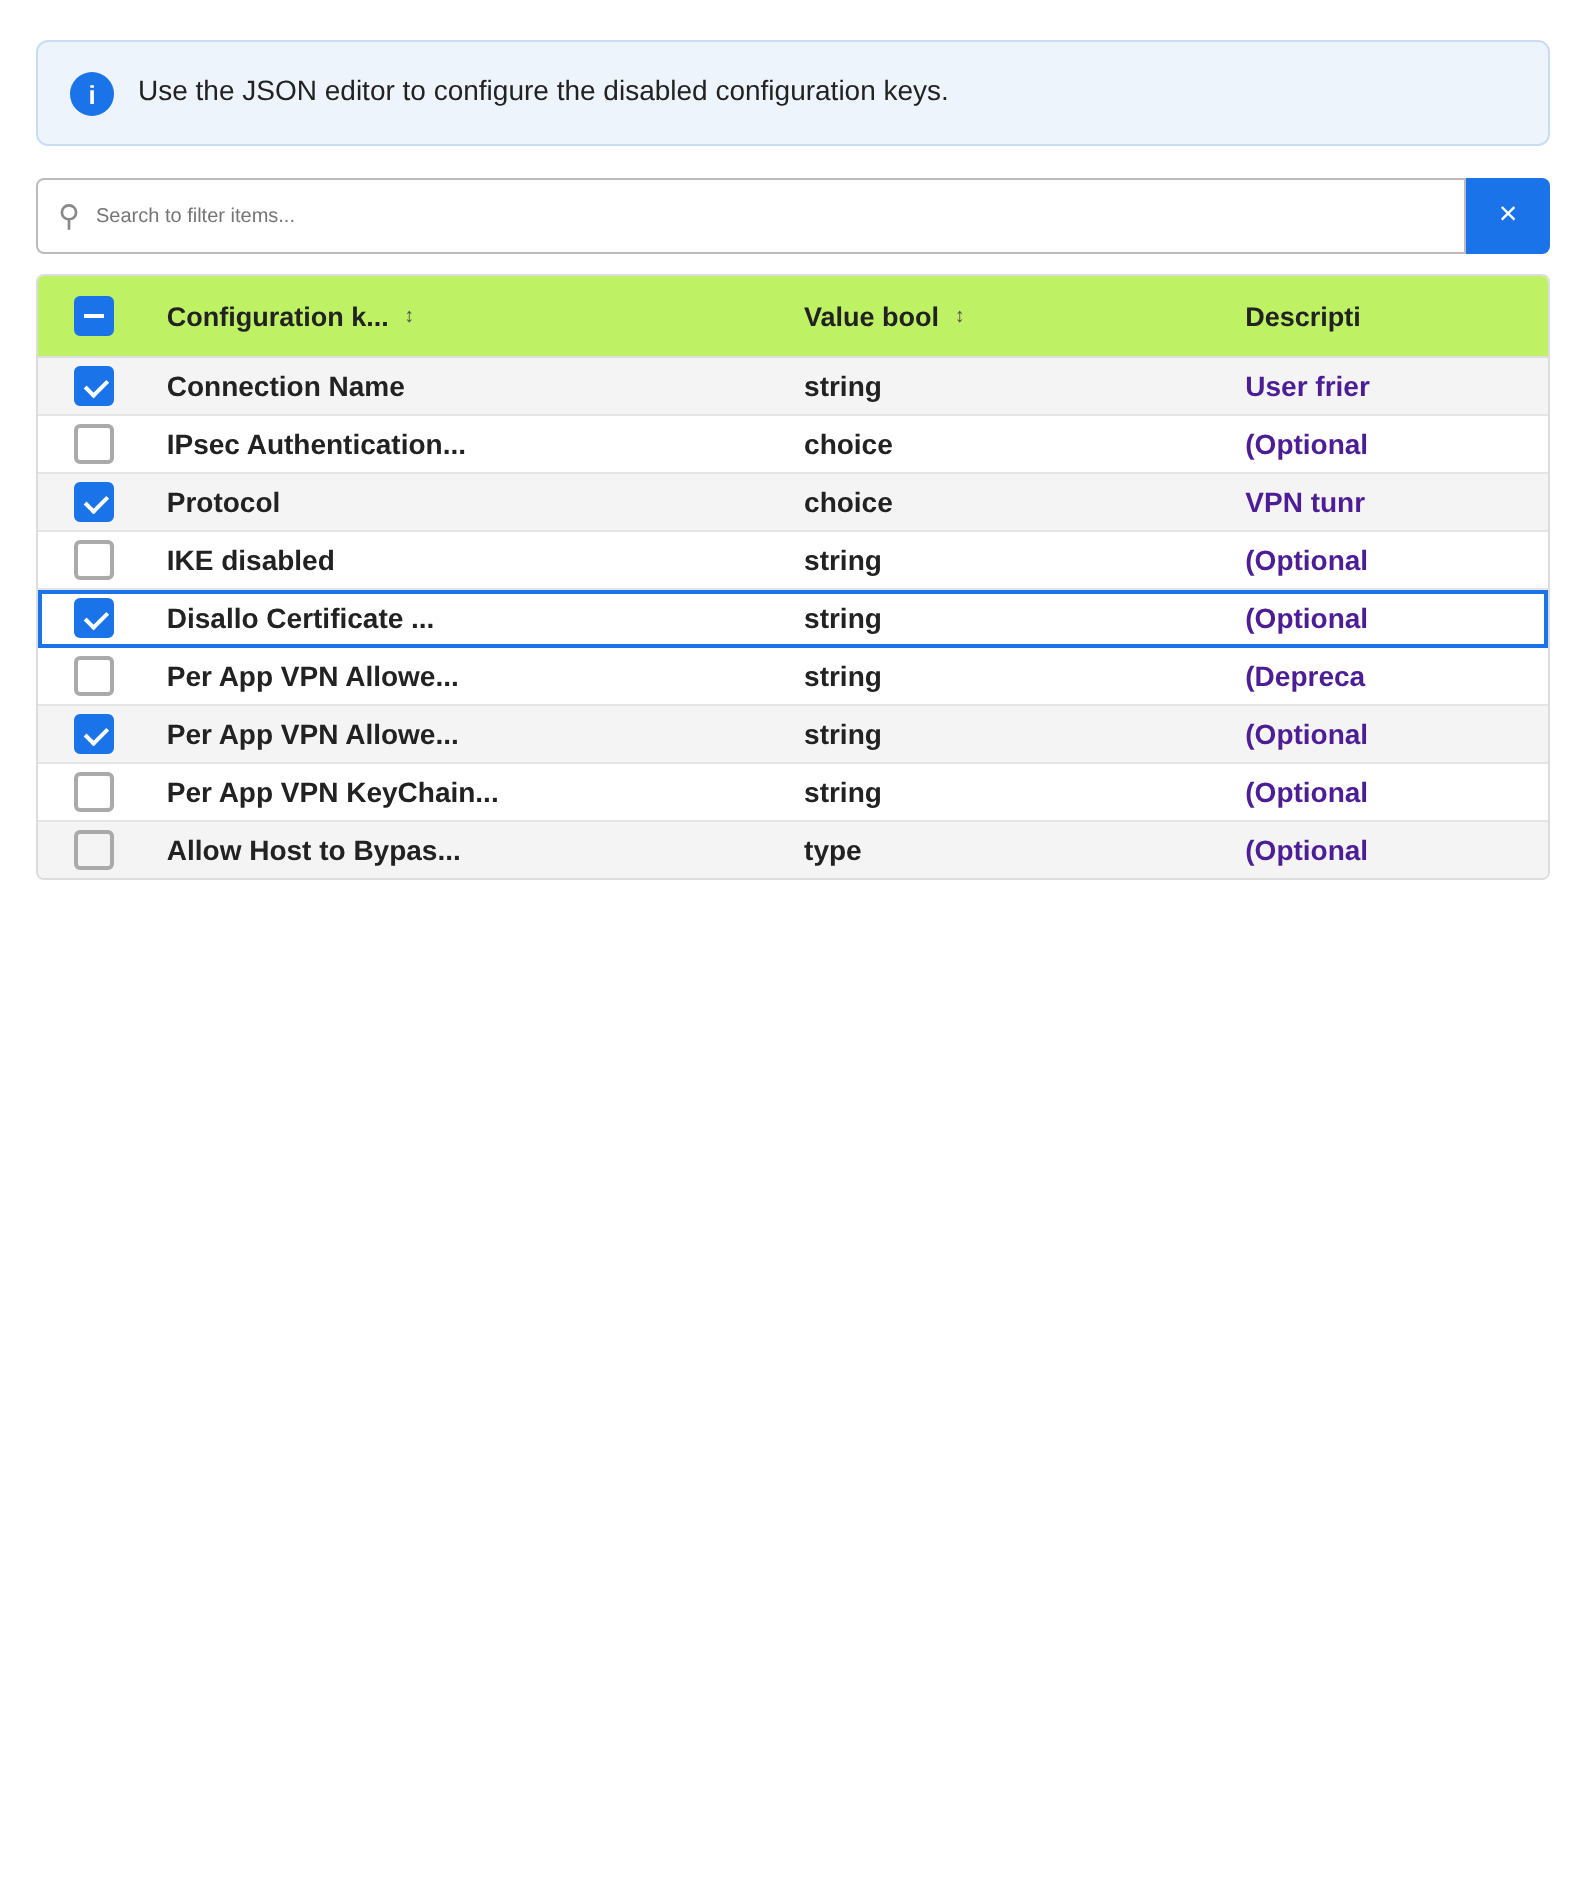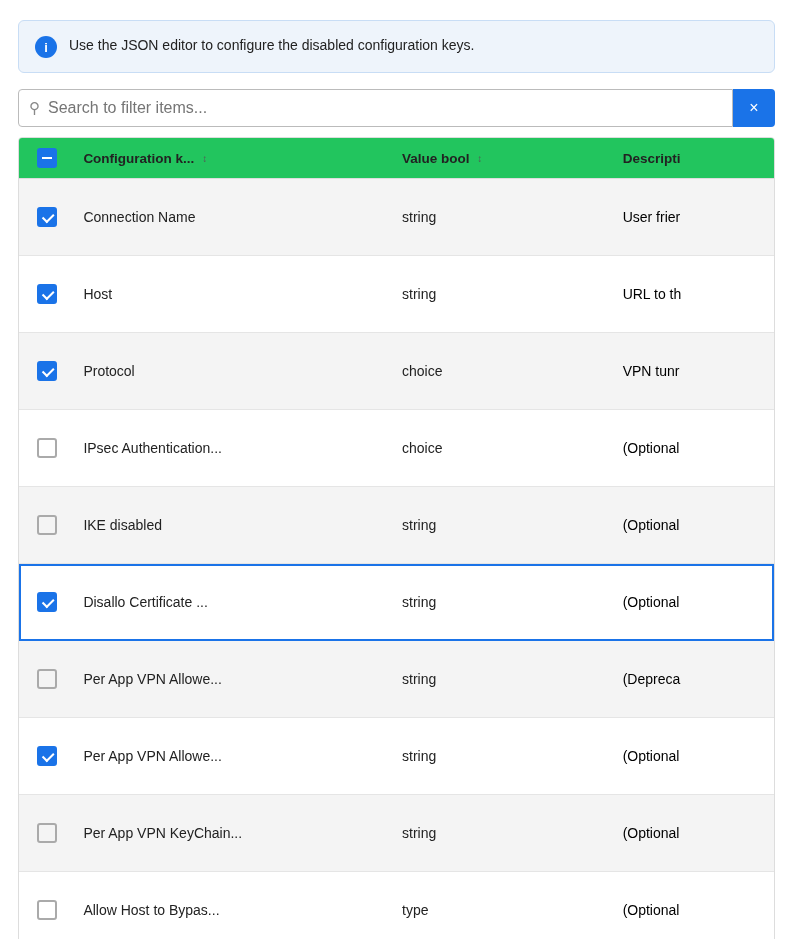--- a/index.html
+++ b/index.html
@@ -55,21 +55,21 @@
       align-items: center;
       border: 1px solid #bbb;
       border-radius: 4px 0 0 4px;
       background: #fff;
       padding: 0 10px;
       height: 38px;
     }
     .search-input-wrap input {
       border: none;
       outline: none;
-      font-size: 16px;
+      font-size: 10px;
       color: #555;
       width: 100%;
       background: transparent;
     }
     .search-icon-wrap {
       color: #888;
       margin-right: 8px;
       font-size: 15px;
     }
     .search-clear-btn {
@@ -98,21 +98,21 @@
       border-collapse: collapse;
       table-layout: fixed;
     }
 
     col.col-check { width: 46px; }
     col.col-config { width: 260px; }
     col.col-value { width: 180px; }
     col.col-desc { width: 130px; }
 
     thead tr {
-      background: #22c55e;
+      background: #bef264;
       border-bottom: 1px solid #ddd;
     }
     th {
       padding: 10px 8px;
       font-size: 13.5px;
       font-weight: 600;
       color: #222;
       text-align: left;
       white-space: nowrap;
       overflow: hidden;
@@ -141,26 +141,27 @@
       background: #fff;
     }
     
     tbody tr.selected-row {
       background: #fff;
       outline: 2px solid #1a73e8;
       outline-offset: -2px;
     }
 
     td {
-      padding: 28px 8px;
+      padding: 4px 8px;
       font-size: 14px;
       color: #222;
       overflow: hidden;
       text-overflow: ellipsis;
       white-space: nowrap;
+      font-weight: bold;
     }
     td.center { text-align: center; }
 
     .checkbox-cell {
       display: flex;
       align-items: center;
       justify-content: center;
     }
 
     .cb {
@@ -194,21 +195,21 @@
     }
     .cb.header-cb::after {
       content: '';
       display: block;
       width: 10px;
       height: 2px;
       background: #fff;
     }
 
     .desc-text {
-      color: #000000;
+      color: #4c1d95;
     }
   </style>
 </head>
 <body>
 
 <div class="info-banner">
   <div class="info-icon">
     <span>i</span>
   </div>
   <div class="info-text">Use the JSON editor to configure the disabled configuration keys.</div>
@@ -257,53 +258,43 @@
               <div class="cb checked"></div>
             </div>
           </td>
           <td>Connection Name</td>
           <td>string</td>
           <td class="desc-text">User frier</td>
         </tr>
         <tr>
           <td class="center">
             <div class="checkbox-cell">
-              <div class="cb checked"></div>
-            </div>
-          </td>
-          <td>Host</td>
-          <td>string</td>
-          <td class="desc-text">URL to th</td>
+              <div class="cb"></div>
+            </div>
+          </td>
+          <td>IPsec Authentication...</td>
+          <td>choice</td>
+          <td class="desc-text">(Optional</td>
         </tr>
         <tr>
           <td class="center">
             <div class="checkbox-cell">
               <div class="cb checked"></div>
             </div>
           </td>
           <td>Protocol</td>
           <td>choice</td>
           <td class="desc-text">VPN tunr</td>
         </tr>
         <tr>
           <td class="center">
             <div class="checkbox-cell">
               <div class="cb"></div>
             </div>
           </td>
-          <td>IPsec Authentication...</td>
-          <td>choice</td>
-          <td class="desc-text">(Optional</td>
-        </tr>
-        <tr>
-          <td class="center">
-            <div class="checkbox-cell">
-              <div class="cb"></div>
-            </div>
-          </td>
           <td>IKE disabled</td>
           <td>string</td>
           <td class="desc-text">(Optional</td>
         </tr>
         <tr class="selected-row">
           <td class="center">
             <div class="checkbox-cell">
               <div class="cb checked"></div>
             </div>
           </td>

